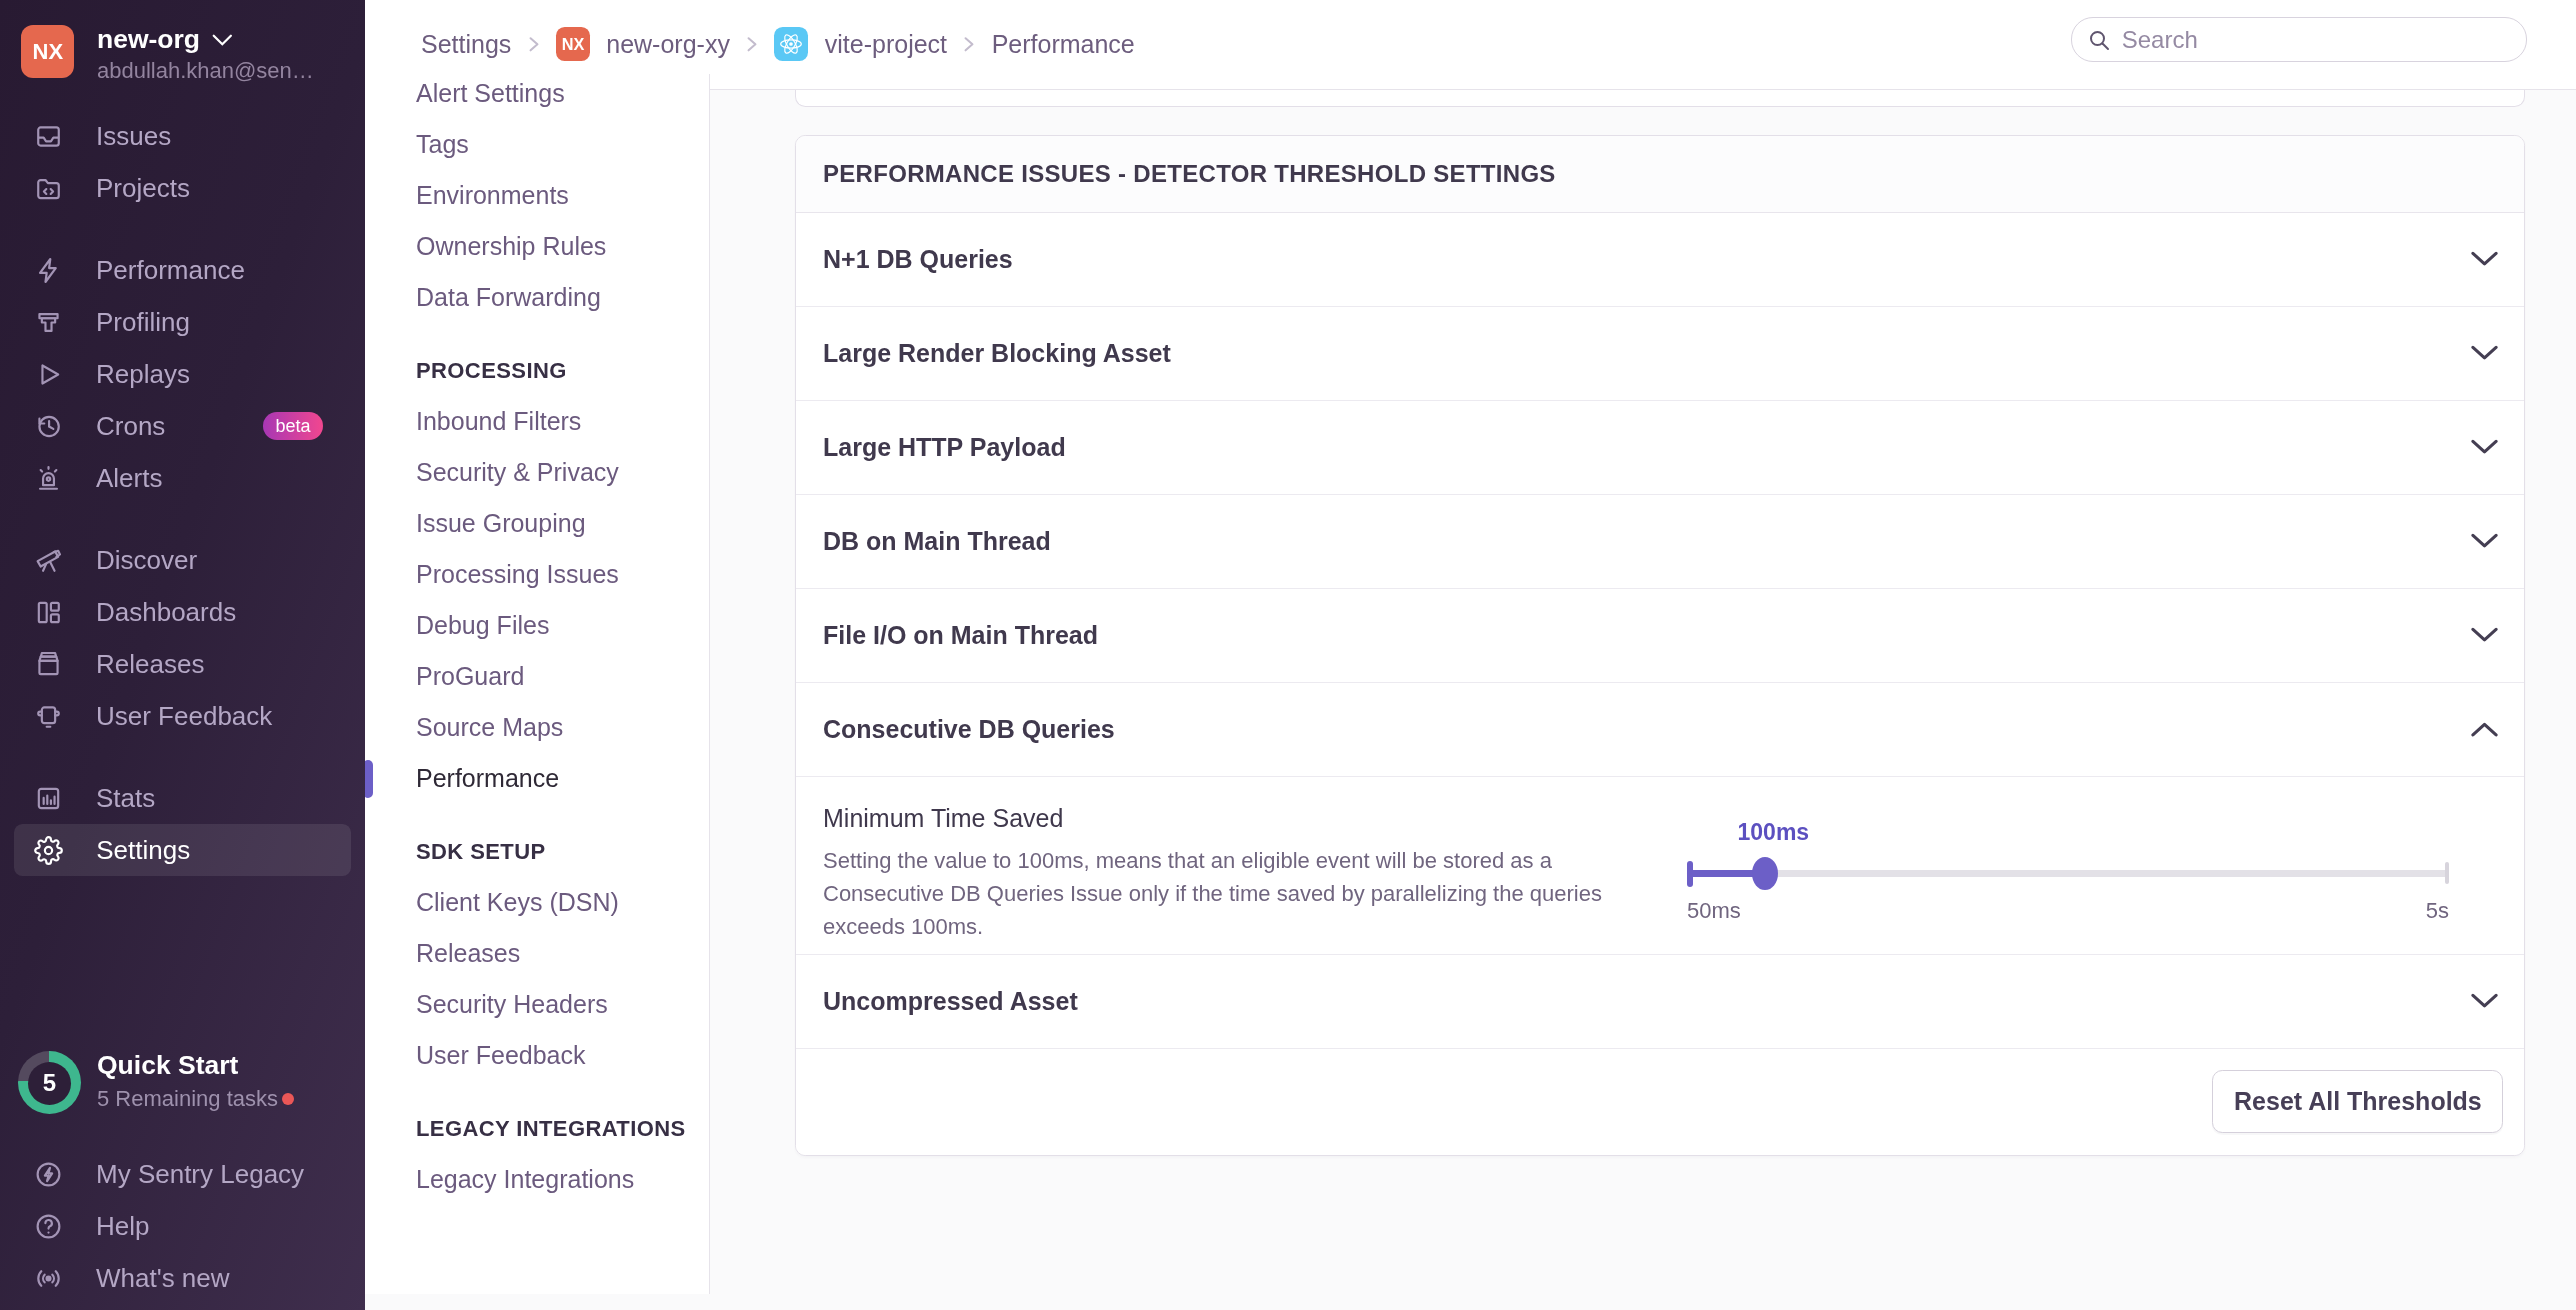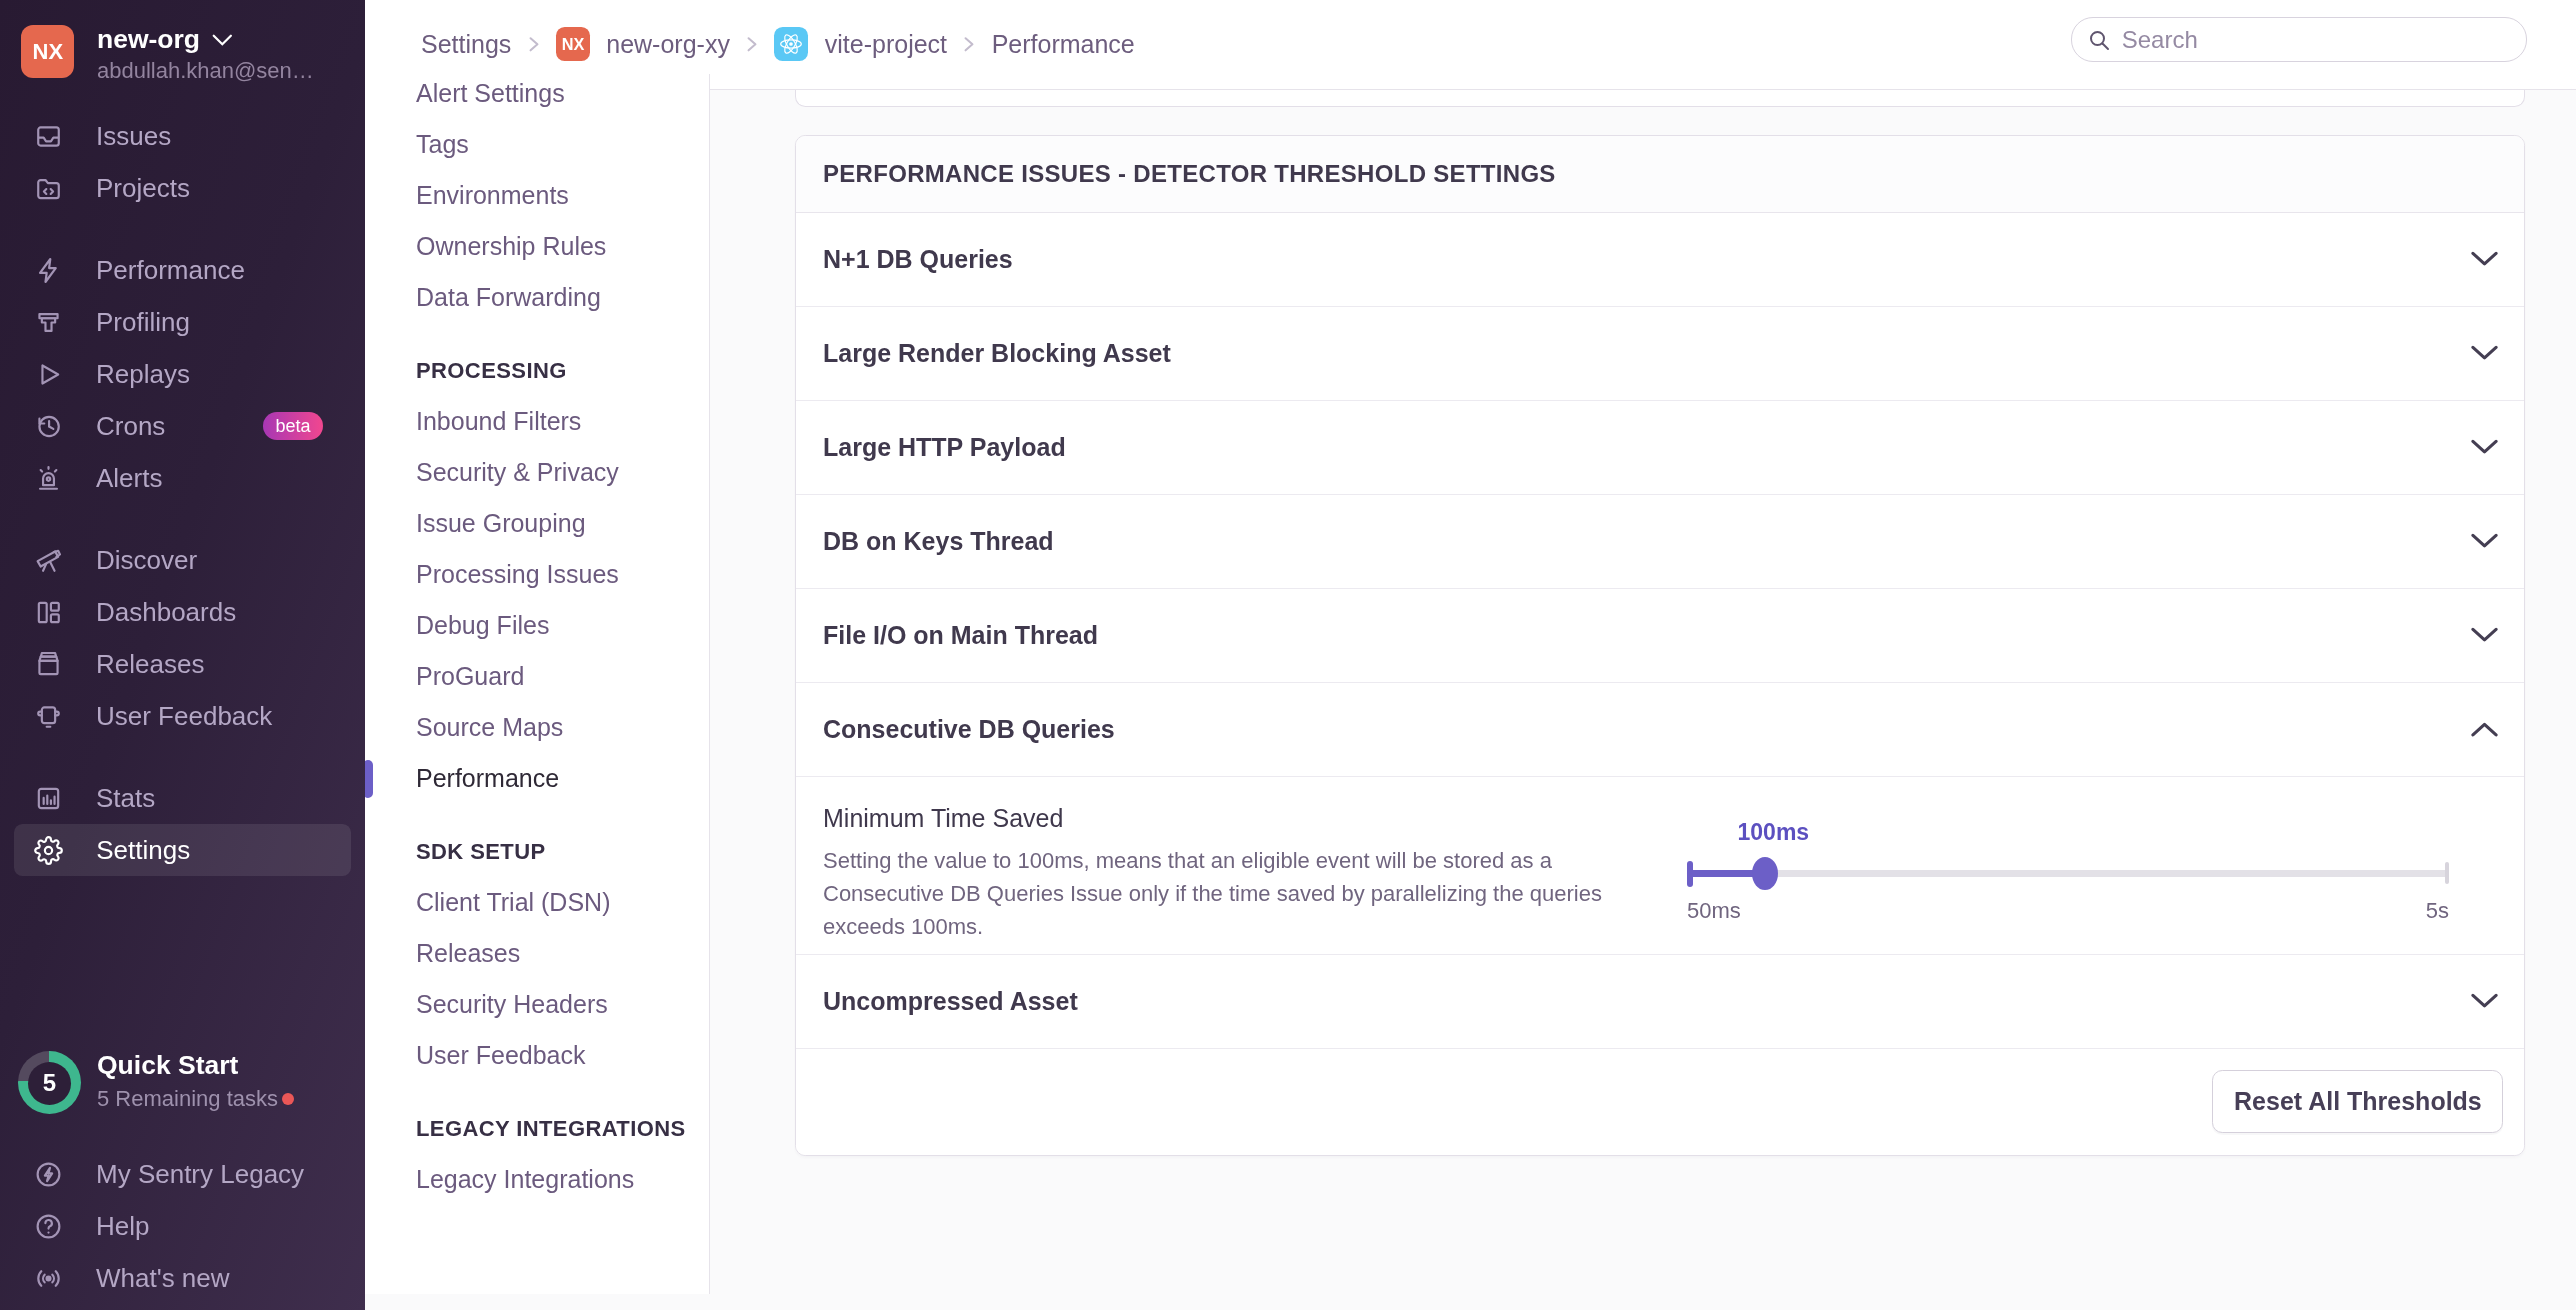--- a/index.html
+++ b/index.html
@@ -405,21 +405,21 @@
     <div class="sn-item">
         <span>Source Maps</span>
       </div>
     <div class="sn-item active">
       <span class="active-bar"></span>
       <span>Performance</span>
     </div>
 
     <div class="sn-head">SDK SETUP</div>
     <div class="sn-item">
-        <span>Client Trial (DSN)</span>
+        <span>Client Keys (DSN)</span>
       </div>
     <div class="sn-item">
         <span>Releases</span>
       </div>
     <div class="sn-item">
         <span>Security Headers</span>
       </div>
     <div class="sn-item">
         <span>User Feedback</span>
       </div>
@@ -455,21 +455,21 @@
     </div>
     <div class="acc-row">
       <span class="acc-label">Large HTTP Payload</span>
       <span class="chev">
           <svg viewBox="0 0 28 16" width="27" height="16.3" fill="none" stroke="currentColor" stroke-width="3.2" stroke-linecap="round" stroke-linejoin="round">
             <path d="M2 2l12 11L26 2"></path>
           </svg>
         </span>
     </div>
     <div class="acc-row">
-      <span class="acc-label">DB on Keys Thread</span>
+      <span class="acc-label">DB on Main Thread</span>
       <span class="chev">
           <svg viewBox="0 0 28 16" width="27" height="16.3" fill="none" stroke="currentColor" stroke-width="3.2" stroke-linecap="round" stroke-linejoin="round">
             <path d="M2 2l12 11L26 2"></path>
           </svg>
         </span>
     </div>
     <div class="acc-row">
       <span class="acc-label">File I/O on Main Thread</span>
       <span class="chev">
           <svg viewBox="0 0 28 16" width="27" height="16.3" fill="none" stroke="currentColor" stroke-width="3.2" stroke-linecap="round" stroke-linejoin="round">

